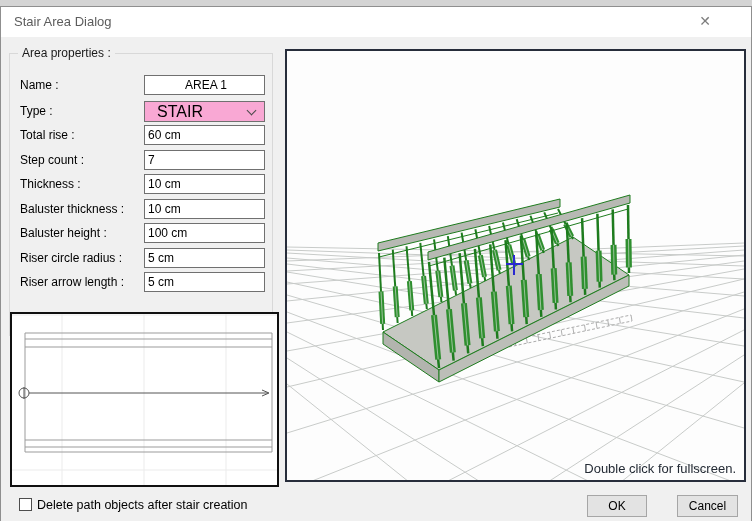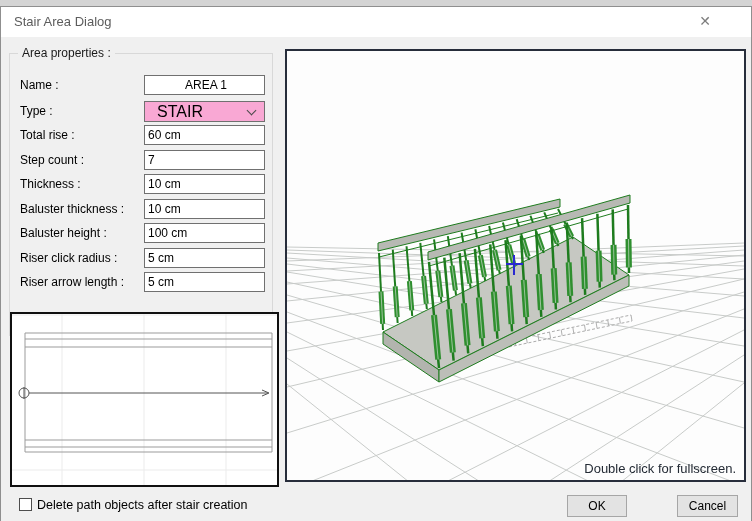--- a/index.html
+++ b/index.html
@@ -39,21 +39,21 @@
     border:2px solid #272d3b;background:#fdfdfd;
   }
   .hint3d{position:absolute;right:8px;bottom:4px;font-size:13px;color:#232a34;}
   .cbrow{position:absolute;left:18px;top:491px;height:14px;}
   .cbbox{position:absolute;left:0;top:0;width:13px;height:13px;border:1px solid #4d4d4d;background:#fff;}
   .cblabel{position:absolute;left:18px;top:0px;font-size:12.5px;color:#000;white-space:nowrap;}
   .btn{
     position:absolute;top:488px;height:22px;background:#e3e3e3;border:1px solid #a6a6a6;
     font-family:"Liberation Sans",sans-serif;font-size:12px;color:#000;text-align:center;padding:0;
   }
-  .btn-ok{left:566px;width:60px;}
+  .btn-ok{left:586px;width:60px;}
   .btn-cancel{left:676px;width:61px;}
   svg{display:block;}
 </style>
 </head>
 <body>
 
 <div class="window">
 
   <div class="titlebar">
     <span class="title">Stair Area Dialog</span>
@@ -80,21 +80,21 @@
 
     <span class="flabel" style="top:123px">Thickness :</span>
     <input class="txt" style="top: 120px;" value="10 cm">
 
     <span class="flabel" style="top:148px">Baluster thickness :</span>
     <input class="txt" style="top: 145px;" value="10 cm">
 
     <span class="flabel" style="top:172px">Baluster height :</span>
     <input class="txt" style="top: 169px;" value="100 cm">
 
-    <span class="flabel" style="top:197px">Riser click radius :</span>
+    <span class="flabel" style="top:197px">Riser circle radius :</span>
     <input class="txt" style="top: 194px;" value="5 cm">
 
     <span class="flabel" style="top:221px">Riser arrow length :</span>
     <input class="txt" style="top: 218px;" value="5 cm">
   </div>
 
   <div class="preview2d">
     <svg width="265" height="171" viewBox="0 0 265 171">
 
       <g stroke="#ebebeb" stroke-width="1">

